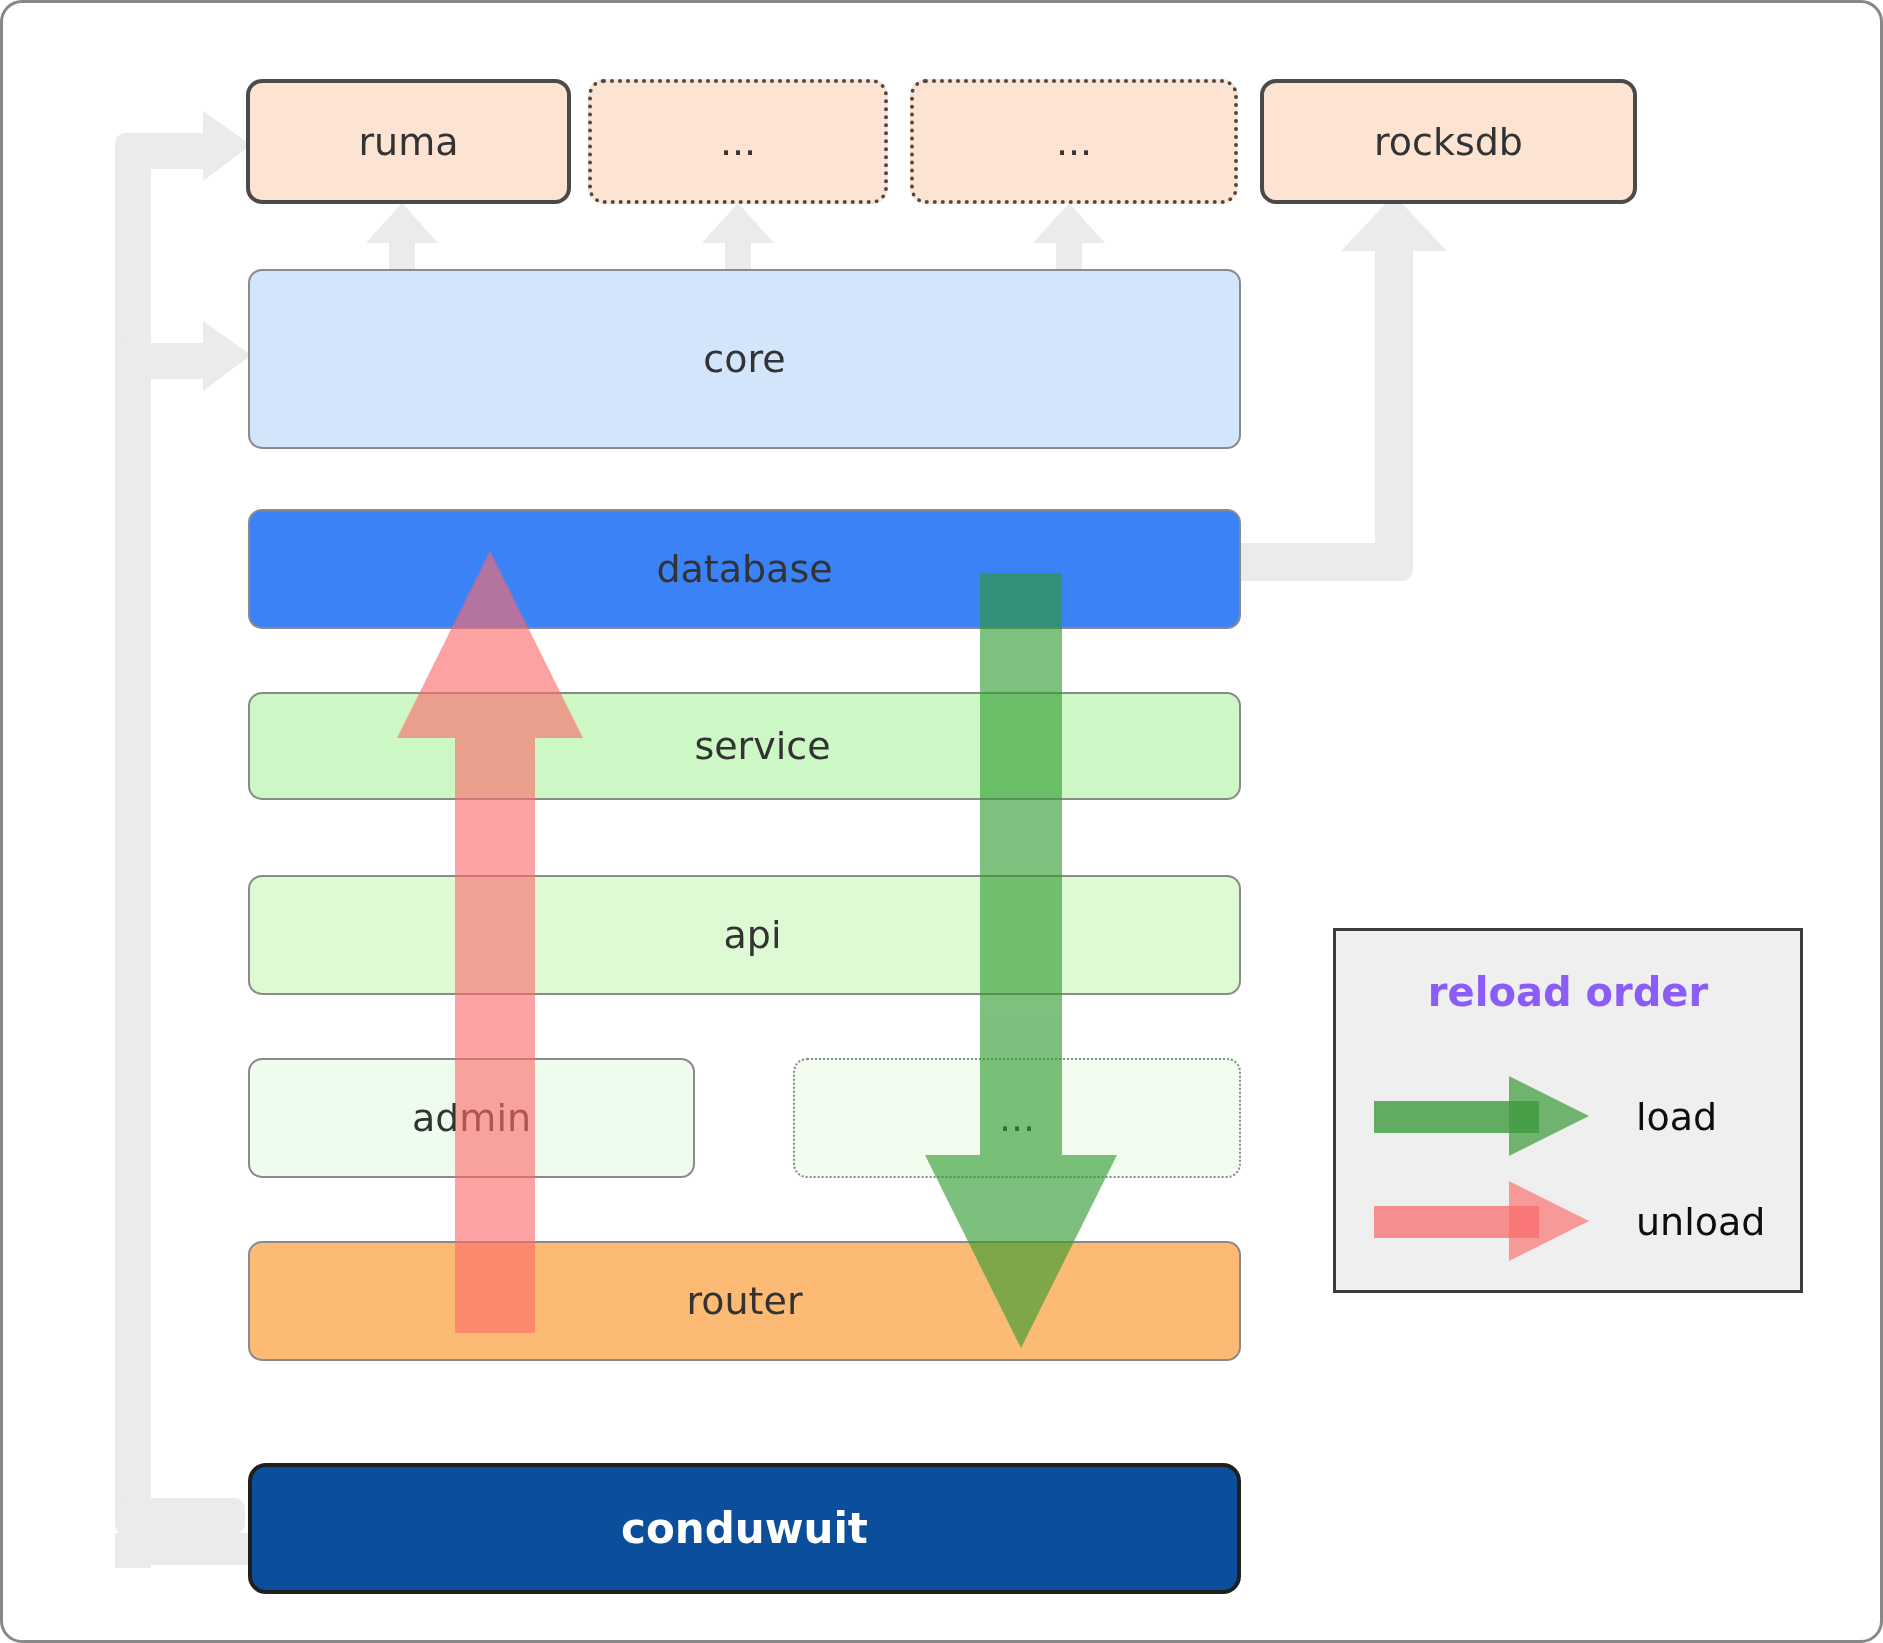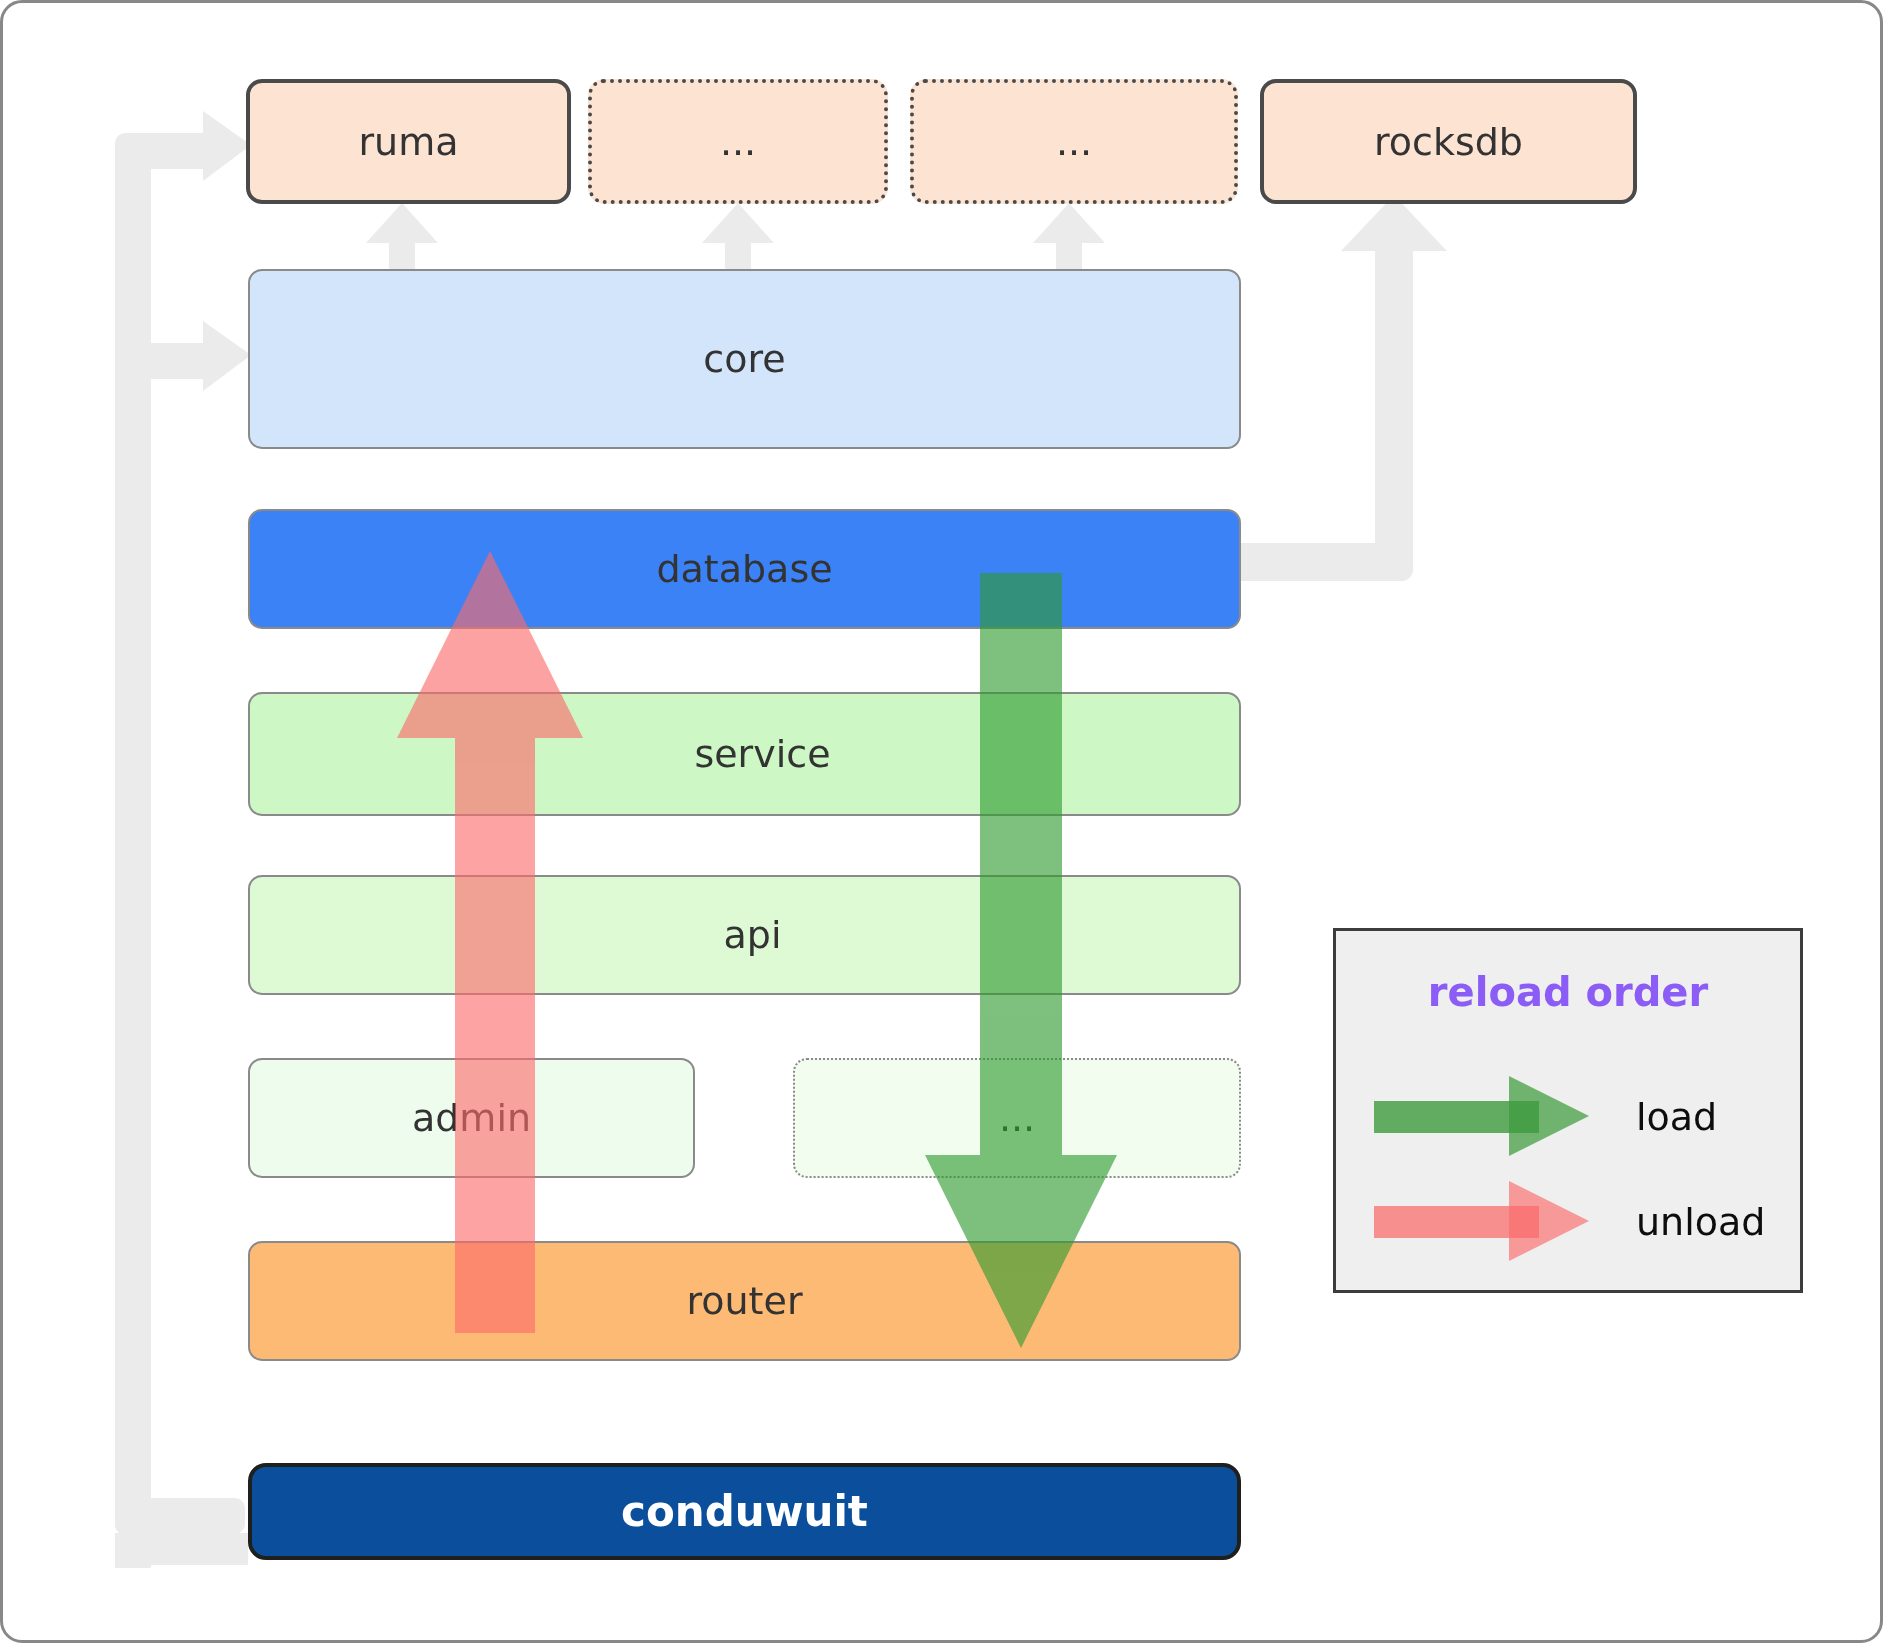--- a/index.html
+++ b/index.html
@@ -127,37 +127,37 @@
     <span>rocksdb</span>
   </div>
 
   <div class="node layer core" style="left:245px;top:266px;width:993px;height:180px;">
     <span>core</span>
   </div>
 
   <div class="node layer l-database" style="left:245px;top:506px;width:993px;height:120px;">
     <span>database</span>
   </div>
-  <div class="node layer l-service" style="left:245px;top:689px;width:993px;height:124px;padding-left:36px;">
+  <div class="node layer l-service" style="left:245px;top:689px;width:993px;height:108px;padding-left:36px;">
     <span>service</span>
   </div>
   <div class="node layer l-api" style="left:245px;top:872px;width:993px;height:120px;padding-left:16px;">
     <span>api</span>
   </div>
   <div class="node layer l-admin" style="left:245px;top:1055px;width:447px;height:120px;">
     <span>admin</span>
   </div>
   <div class="node layer l-dots dotted" style="left:790px;top:1055px;width:448px;height:120px;">
     <span>...</span>
   </div>
   <div class="node layer l-router" style="left:245px;top:1238px;width:993px;height:120px;">
     <span>router</span>
   </div>
 
-  <div class="node root" style="left:245px;top:1460px;width:993px;height:97px;">
+  <div class="node root" style="left:245px;top:1460px;width:993px;height:131px;">
     <span>conduwuit</span>
   </div>
 
   <svg id="flows" viewBox="0 0 1883 1643" xmlns="http://www.w3.org/2000/svg">
 
     <g opacity="0.62">
       <rect x="452" y="640" width="80" height="690" fill="#fb6a6a"></rect>
       <polygon points="487,548 580,735 394,735" fill="#fb6a6a"></polygon>
     </g>
 

